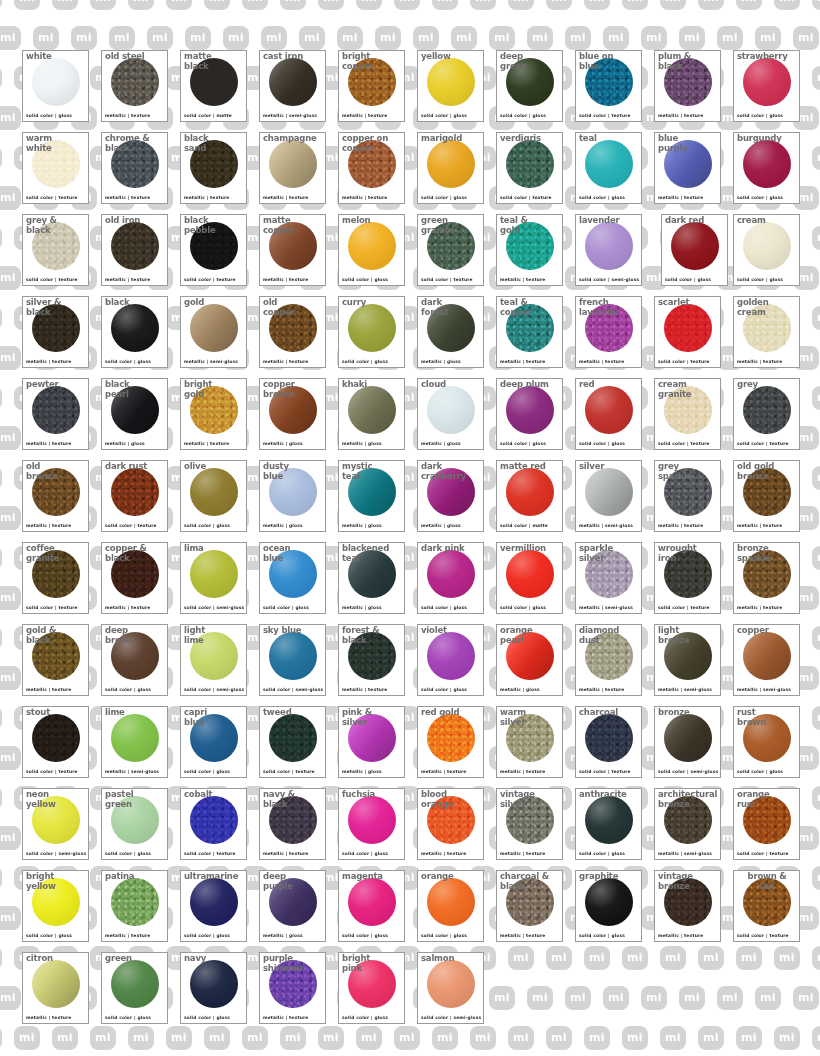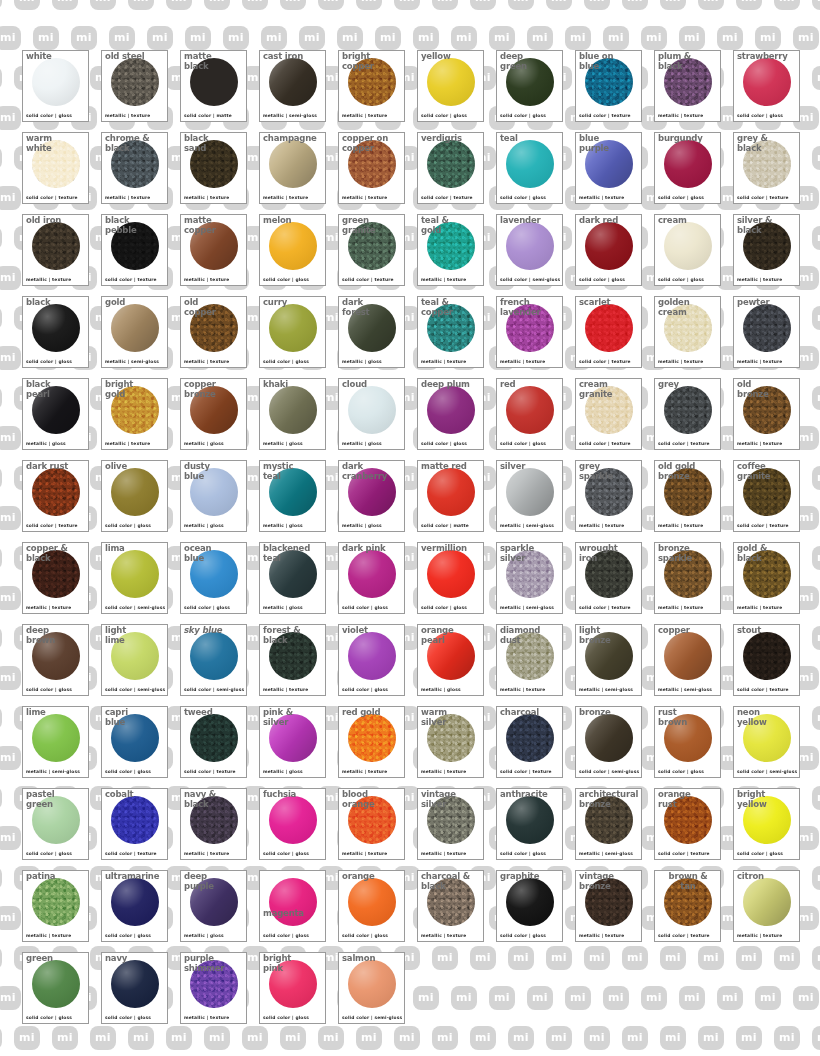--- a/index.html
+++ b/index.html
@@ -835,20 +835,25 @@
       <div class="swatch-name" style="color: rgb(109, 109, 109);">champagne</div>
       <div class="swatch-meta" style="color: rgb(43, 43, 43);">metallic  |  texture</div>
     </div>
     <div class="swatch-card" style="border-color: rgb(154, 154, 154);">
       <div class="swatch-disc tex" style="background: rgb(160, 92, 55);"></div>
       <div class="swatch-name" style="color: rgb(109, 109, 109);">copper on
 copper</div>
       <div class="swatch-meta" style="color: rgb(43, 43, 43);">metallic  |  texture</div>
     </div>
     <div class="swatch-card" style="border-color: rgb(154, 154, 154);">
+      <div class="swatch-disc gls" style="background: rgb(232, 163, 25);"></div>
+      <div class="swatch-name" style="color: rgb(109, 109, 109);">marigold</div>
+      <div class="swatch-meta" style="color: rgb(43, 43, 43);">solid color  |  gloss</div>
+    </div>
+    <div class="swatch-card" style="border-color: rgb(154, 154, 154);">
       <div class="swatch-disc tex" style="background: rgb(63, 101, 84);"></div>
       <div class="swatch-name" style="color: rgb(109, 109, 109);">verdigris</div>
       <div class="swatch-meta" style="color: rgb(43, 43, 43);">solid color  |  texture</div>
     </div>
     <div class="swatch-card" style="border-color: rgb(154, 154, 154);">
       <div class="swatch-disc gls" style="background: rgb(31, 176, 181);"></div>
       <div class="swatch-name" style="color: rgb(109, 109, 109);">teal</div>
       <div class="swatch-meta" style="color: rgb(43, 43, 43);">solid color  |  gloss</div>
     </div>
     <div class="swatch-card" style="border-color: rgb(154, 154, 154);">
@@ -900,21 +905,21 @@
       <div class="swatch-disc tex" style="background: rgb(30, 162, 145);"></div>
       <div class="swatch-name" style="color: rgb(109, 109, 109);">teal &amp;
 gold</div>
       <div class="swatch-meta" style="color: rgb(43, 43, 43);">metallic  |  texture</div>
     </div>
     <div class="swatch-card" style="border-color: rgb(154, 154, 154);">
       <div class="swatch-disc gls" style="background: rgb(169, 139, 208);"></div>
       <div class="swatch-name" style="color: rgb(109, 109, 109);">lavender</div>
       <div class="swatch-meta" style="color: rgb(43, 43, 43);">solid color  |  semi-gloss</div>
     </div>
-    <div class="swatch-card" style="border-color: rgb(154, 154, 154);">
+    <div class="swatch-card" style="border-color: rgb(154, 154, 154); margin-left: 7px;">
       <div class="swatch-disc gls" style="background: rgb(140, 13, 21);"></div>
       <div class="swatch-name" style="color: rgb(109, 109, 109);">dark red</div>
       <div class="swatch-meta" style="color: rgb(43, 43, 43);">solid color  |  gloss</div>
     </div>
     <div class="swatch-card" style="border-color: rgb(154, 154, 154);">
       <div class="swatch-disc gls" style="background: rgb(236, 230, 205);"></div>
       <div class="swatch-name" style="color: rgb(109, 109, 109);">cream</div>
       <div class="swatch-meta" style="color: rgb(43, 43, 43);">solid color  |  gloss</div>
     </div>
     <div class="swatch-card" style="border-color: rgb(154, 154, 154);">
@@ -1153,21 +1158,21 @@
       <div class="swatch-meta" style="color: rgb(43, 43, 43);">solid color  |  gloss</div>
     </div>
     <div class="swatch-card" style="border-color: rgb(154, 154, 154);">
       <div class="swatch-disc gls" style="background: rgb(195, 215, 98);"></div>
       <div class="swatch-name" style="color: rgb(109, 109, 109);">light
 lime</div>
       <div class="swatch-meta" style="color: rgb(43, 43, 43);">solid color  |  semi-gloss</div>
     </div>
     <div class="swatch-card" style="border-color: rgb(154, 154, 154);">
       <div class="swatch-disc gls" style="background: rgb(26, 110, 156);"></div>
-      <div class="swatch-name" style="color: rgb(109, 109, 109); font-style: italic;">sky blue</div>
+      <div class="swatch-name" style="color: rgb(109, 109, 109);">sky blue</div>
       <div class="swatch-meta" style="color: rgb(43, 43, 43);">solid color  |  semi-gloss</div>
     </div>
     <div class="swatch-card" style="border-color: rgb(154, 154, 154);">
       <div class="swatch-disc tex" style="background: rgb(41, 54, 47);"></div>
       <div class="swatch-name" style="color: rgb(109, 109, 109);">forest &amp;
 black</div>
       <div class="swatch-meta" style="color: rgb(43, 43, 43);">metallic  |  texture</div>
     </div>
     <div class="swatch-card" style="border-color: rgb(154, 154, 154);">
       <div class="swatch-disc gls" style="background: rgb(161, 59, 181);"></div>
@@ -1325,21 +1330,21 @@
       <div class="swatch-meta" style="color: rgb(43, 43, 43);">solid color  |  gloss</div>
     </div>
     <div class="swatch-card" style="border-color: rgb(154, 154, 154);">
       <div class="swatch-disc met" style="background: rgb(69, 52, 108);"></div>
       <div class="swatch-name" style="color: rgb(109, 109, 109);">deep
 purple</div>
       <div class="swatch-meta" style="color: rgb(43, 43, 43);">metallic  |  gloss</div>
     </div>
     <div class="swatch-card" style="border-color: rgb(154, 154, 154);">
       <div class="swatch-disc gls" style="background: rgb(230, 26, 124);"></div>
-      <div class="swatch-name" style="color: rgb(109, 109, 109); margin-top: 37px;">magenta</div>
+      <div class="swatch-name" style="color: rgb(109, 109, 109);">magenta</div>
       <div class="swatch-meta" style="color: rgb(43, 43, 43);">solid color  |  gloss</div>
     </div>
     <div class="swatch-card" style="border-color: rgb(154, 154, 154);">
       <div class="swatch-disc gls" style="background: rgb(242, 103, 27);"></div>
       <div class="swatch-name" style="color: rgb(109, 109, 109);">orange</div>
       <div class="swatch-meta" style="color: rgb(43, 43, 43);">solid color  |  gloss</div>
     </div>
     <div class="swatch-card" style="border-color: rgb(154, 154, 154);">
       <div class="swatch-disc tex" style="background: rgb(125, 110, 96);"></div>
       <div class="swatch-name" style="color: rgb(109, 109, 109);">charcoal &amp;

